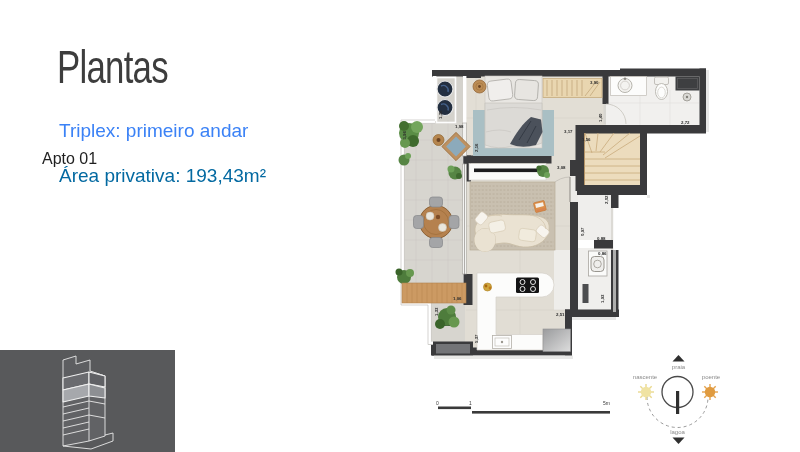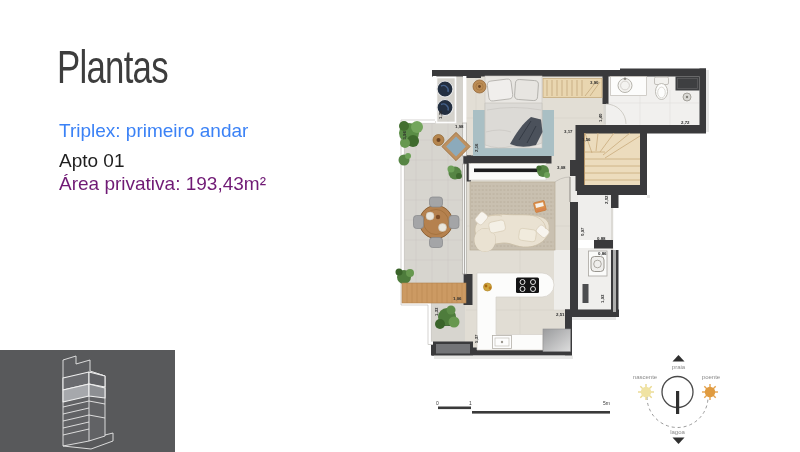--- a/index.html
+++ b/index.html
@@ -6,23 +6,23 @@
   body{font-family:"Liberation Sans",sans-serif;}
   .abs{position:absolute;}
 </style>
 </head>
 <body>
 
 <div class="abs" style="left:57px;top:39px;font-size:47px;font-weight:300;color:#3d3d3d;transform:scaleX(0.74);transform-origin:left top;letter-spacing:-1px;">Plantas</div>
 
 <div class="abs" style="left:59px;top:120px;font-size:19px;color:#3b82f6;">Triplex: primeiro andar</div>
 
-<div class="abs" style="left:59px;top:150px;font-size:19px;color:#1f1f1f;">Apto 01</div>
-
-<div class="abs" style="left:59px;top:173px;font-size:19px;color:#701a75;">Área privativa: 193,43m²</div>
+<div class="abs" style="left:42px;top:150px;font-size:16px;color:#1f1f1f;">Apto 01</div>
+
+<div class="abs" style="left:59px;top:165px;font-size:19px;color:#0369a1;">Área privativa: 193,43m²</div>
 <svg class="abs" style="left:0;top:0;" width="800" height="452" viewBox="0 0 800 452">
 
 <g>
 <rect x="0" y="350" width="175" height="102" fill="#58595b"></rect>
 </g>
 
 <g stroke="#e9e9e9" stroke-width="0.9" fill="none" stroke-linejoin="round">
   <polygon points="63,377 89,371 105,376 105,436 89,441 63,446" fill="#616265"></polygon>
   <line x1="89" y1="371" x2="89" y2="441"></line>
   <path d="M63,377 L63,360 L76,356 L76,364 L90,360 L90,371 L105,376" fill="#5d5e61"></path>

